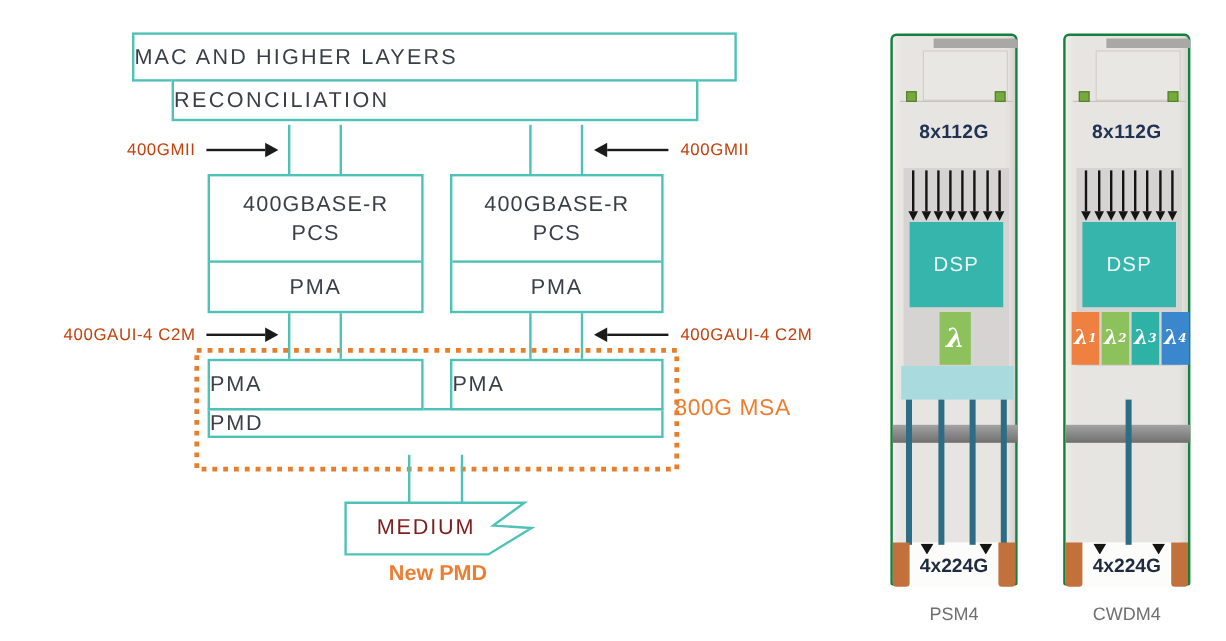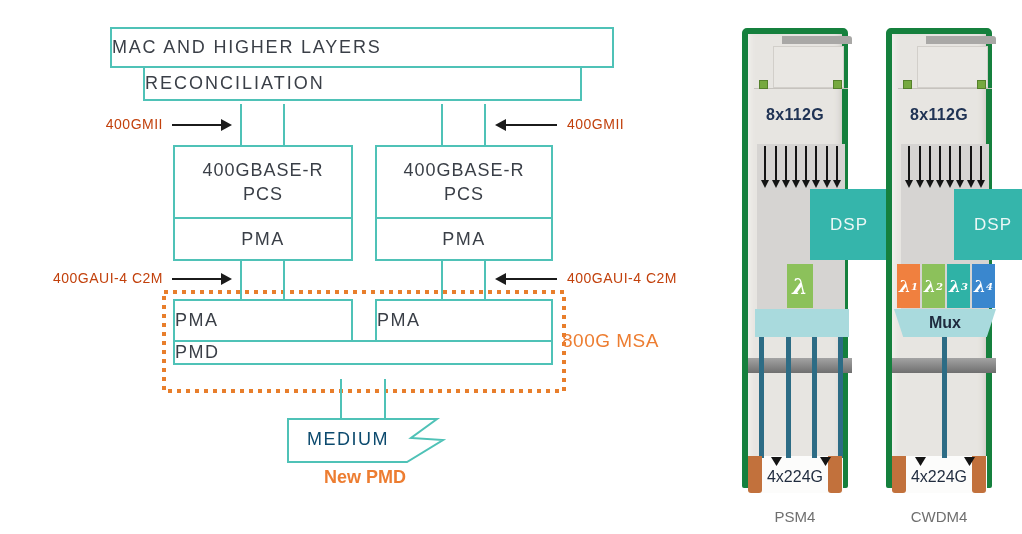--- a/index.html
+++ b/index.html
@@ -21,58 +21,58 @@
   .vline { position:absolute; width:2px; background:#4FC2B7; z-index:2; }
   .side-label { position:absolute; font-size:14px; letter-spacing:0.5px; color:#c2410c; z-index:4; white-space:nowrap; }
   .harrow { position:absolute; height:2px; background:#1B1B1B; z-index:4; }
   .harrow.right::after { content:""; position:absolute; right:-11px; top:-5px;
     border-top:6px solid transparent; border-bottom:6px solid transparent; border-left:11px solid #1B1B1B; }
   .harrow.left::after { content:""; position:absolute; left:-11px; top:-5px;
     border-top:6px solid transparent; border-bottom:6px solid transparent; border-right:11px solid #1B1B1B; }
   .msa-svg { position:absolute; left:161px; top:289px; z-index:1; }
   .msa-label { position:absolute; left:562px; top:330px; font-size:19px; font-weight:normal; color:#ED7D31; letter-spacing:0.5px; z-index:4; }
   .medium-wrap { position:absolute; left:286px; top:417px; z-index:3; }
-  .medium-text { position:absolute; left:300px; top:429px; width:96px; text-align:center; font-size:18px; letter-spacing:1.5px; color:#0c4a6e; z-index:4; }
+  .medium-text { position:absolute; left:300px; top:429px; width:96px; text-align:right; font-size:18px; letter-spacing:1.5px; color:#7f1d1d; z-index:4; }
   .newpmd { position:absolute; left:293px; top:467px; width:144px; text-align:center; font-size:18px; font-weight:bold; color:#ED7D31; z-index:4; }
 
   
   .module { position:absolute; top:28px; width:106px; height:460px; background:#E7E5E1;
-    border:6px solid #15803d; border-radius:5px 5px 2px 2px;
+    border:2px solid #15803d; border-radius:5px 5px 2px 2px;
     box-shadow: inset -5px 0 7px -4px #c7c4bf, inset 5px 0 7px -4px #f6f5f2; z-index:3; }
   .module .topbar { position:absolute; left:34px; top:2px; width:70px; height:8px; background:#A9A8A6; border-radius:0 3px 0 0; }
   .module .tab { position:absolute; left:25px; top:12px; width:71px; height:42px; border:1px solid #D2CFCA; background:#E9E7E3; }
   .module .divline { position:absolute; left:6px; top:54px; width:94px; height:1px; background:#C6C3BE; }
   .module .gsq { position:absolute; top:46px; width:9px; height:9px; background:#76A93F; border:1px solid #55812B; }
   .module .elabel { position:absolute; left:0; top:72px; width:100%; text-align:center;
     font-size:16px; font-weight:bold; color:#203354; letter-spacing:0.3px; }
   .module .panel { position:absolute; left:9px; top:110px; width:88px; height:165px; background:#D6D4D2; }
   .varrow { position:absolute; width:2px; height:34px; background:#141414; top:112px; z-index:4; }
   .varrow::after { content:""; position:absolute; left:-3.5px; bottom:-8px;
     border-left:4.5px solid transparent; border-right:4.5px solid transparent; border-top:8px solid #141414; }
   .dsp { position:absolute; left:14px; top:155px; width:78px; height:71px; background:#35B5AB;
-    display:flex; align-items:center; justify-content:center; font-size:17px; letter-spacing:1px; color:#ECF7F6; z-index:4;margin-left:48px; }
+    display:flex; align-items:center; justify-content:center; font-size:17px; letter-spacing:1px; color:#ECF7F6; z-index:4; }
   .lam-single { position:absolute; left:39px; top:230px; width:26px; height:44px; background:#8CC15B;
     display:flex; align-items:center; justify-content:center; z-index:4; }
   .lamglyph { font-family:"DejaVu Serif", serif; font-style:italic; font-weight:bold; color:#fff; font-size:22px; line-height:1; }
   .lam4 { position:absolute; top:230px; width:23px; height:44px; display:flex; align-items:center; justify-content:center; z-index:4; }
   .lam4 .lamglyph { font-size:17px; }
   .lam4 sub { font-family:"DejaVu Serif", serif; font-style:italic; color:#fff; font-size:10px; font-weight:bold; }
   .splitter { position:absolute; left:7px; top:275px; width:94px; height:28px; background:#A9DADD; z-index:3; }
   .mux { position:absolute; left:2px; top:275px; width:102px; height:28px; background:#A9DADD;
     clip-path:polygon(0 0,100% 0,91% 100%,9% 100%); display:flex; align-items:center; justify-content:center;
     font-size:16px; font-weight:bold; color:#1F2B3E; z-index:3; }
   .fiber { position:absolute; top:303px; width:5px; height:121px; background:#2D6C85; z-index:5; }
   .band { position:absolute; left:0px; top:324px; width:104px; height:15px;
     background:linear-gradient(180deg,#A3A3A3,#6F6F6F); z-index:4; }
   .endwhite { position:absolute; left:11px; top:422px; width:84px; height:37px; background:#FCFCFB; z-index:4; }
   .pad { position:absolute; top:422px; width:14px; height:37px; background:#C2713C; border-radius:0 0 3px 3px; z-index:5; }
   .latch { position:absolute; top:423px; width:11px; height:9px; background:#141414; z-index:6;
     clip-path:polygon(0 0,100% 0,50% 100%); }
   .rate { position:absolute; left:0; top:434px; width:100%; text-align:center;
-    font-size:16px; font-weight:normal; color:#1F2B3E; z-index:6; }
+    font-size:16px; font-weight:bold; color:#1F2B3E; z-index:6; }
   .mname { position:absolute; left:0; top:474px; width:100%; text-align:center;
     font-size:15px; color:#6F6F6F; z-index:6; }
 </style>
 </head>
 <body>
 
 <div class="canvas">
 
   <div>
 
@@ -207,21 +207,20 @@
     </div>
     <div class="lam4" style="left:55px;background:#2FB2A6">
       <span class="lamglyph">λ</span>
         <sub>3</sub>
     </div>
     <div class="lam4" style="left:80px;background:#3A87CE">
       <span class="lamglyph">λ</span>
         <sub>4</sub>
     </div>
 
-    <div class="mux">Mux</div>
     <div class="fiber" style="left:50px"></div>
     <div class="band"></div>
     <div class="endwhite"></div>
     <div class="pad" style="left:0px"></div>
     <div class="pad" style="right:0px"></div>
     <div class="latch" style="left:23px"></div>
     <div class="latch" style="left:72px"></div>
     <div class="rate">4x224G</div>
     <div class="mname">CWDM4</div>
   </div>

